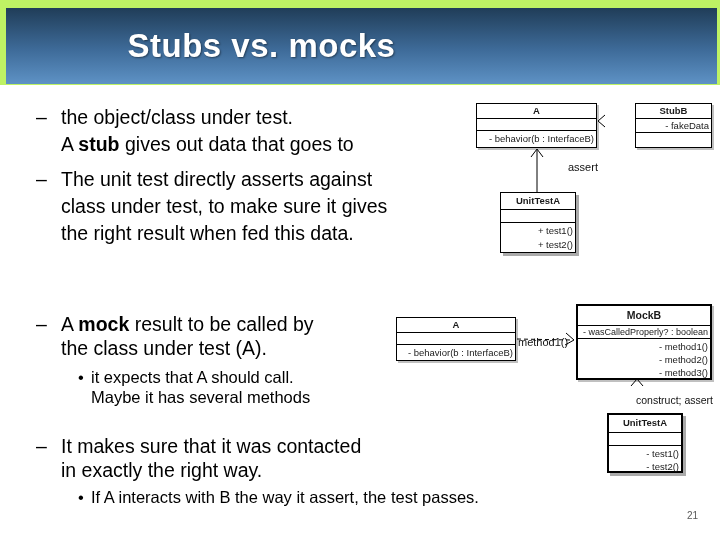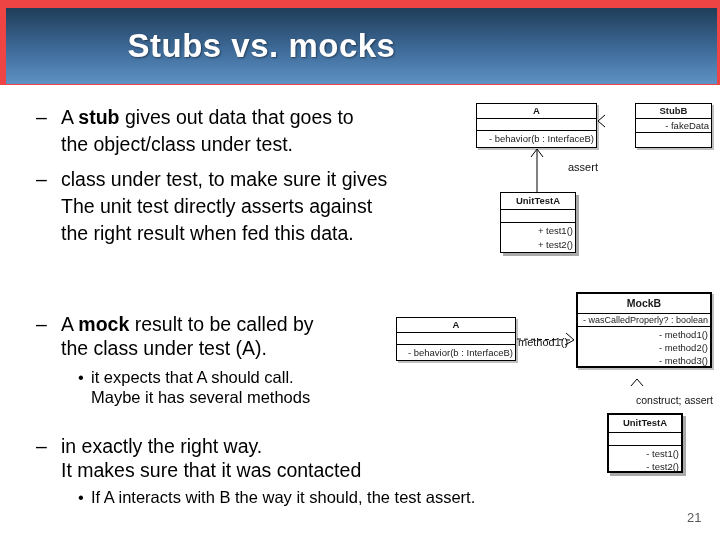--- a/index.html
+++ b/index.html
@@ -1,20 +1,20 @@
 <!DOCTYPE html>
 <html><head>
 <meta charset="utf-8">
 <style>
   html,body{margin:0;padding:0;background:#888;}
   .slide{position:relative;width:720px;height:540px;background:#ffffff;
          font-family:"Liberation Sans",sans-serif;overflow:hidden;margin:0 auto;}
 
   
-  .header{position:absolute;top:0;left:0;width:720px;height:85px;background:#ef4444;
+  .header{position:absolute;top:0;left:0;width:720px;height:85px;background:#bef264;
           box-sizing:border-box;padding:8px 3px 1px 6px;}
   .header-inner{width:100%;height:100%;
           background:linear-gradient(to bottom,#203d58 0%,#3e6b99 55%,#5e92c5 100%);
           display:flex;align-items:center;justify-content:center;}
   .slide-title{color:#fff;font-weight:bold;font-size:33px;padding-right:200px;
           text-shadow:1px 1px 2px rgba(0,0,0,0.45);letter-spacing:0.5px;white-space:nowrap;}
 
   
   .tblock{position:absolute;color:#000;}
   .brow{display:flex;}
@@ -31,46 +31,46 @@
   .uml{position:absolute;background:#fff;border:1px solid #000;box-sizing:border-box;
        font-size:9.5px;color:#1a1a1a;box-shadow:2px 2px 0 rgba(140,140,140,.55);}
   .uml.heavy{border-width:2px;}
   .uml .t{font-weight:bold;text-align:center;border-bottom:1px solid #000;overflow:hidden;}
   .uml .c{border-bottom:1px solid #000;box-sizing:border-box;}
   .uml .m{padding:0 2px;white-space:nowrap;overflow:hidden;text-align:right;}
 
   .dlabel{position:absolute;font-size:11px;color:#111;white-space:nowrap;}
   .connectors{position:absolute;top:0;left:0;pointer-events:none;}
 
-  .pagenum{position:absolute;left:687px;top:510px;font-size:13px;color:#595959;}
+  .pagenum{position:absolute;left:687px;top:510px;font-size:10px;color:#595959;}
 </style>
 </head>
 <body>
 
 <div class="slide">
 
   <div class="header">
     <div class="header-inner">
       <div class="slide-title">Stubs vs. mocks</div>
     </div>
   </div>
 
   <div class="tblock" style="top:104px;left:36px;">
     <div class="brow main">
       <div class="marker">–</div>
       <div>
+        <div>the object/class under test.</div>
         <div><span>A </span><b>stub</b><span> gives out data that goes to</span></div>
-        <div>the object/class under test.</div>
       </div>
     </div>
     <div class="brow main gap">
       <div class="marker">–</div>
       <div>
+        <div>The unit test directly asserts against</div>
         <div>class under test, to make sure it gives</div>
-        <div>The unit test directly asserts against</div>
         <div>the right result when fed this data.</div>
       </div>
     </div>
   </div>
 
   <div class="tblock" style="top:312px;left:36px;">
     <div class="brow main2">
       <div class="marker">–</div>
       <div>
         <div><span>A </span><b>mock</b><span> result to be called by</span></div>
@@ -83,28 +83,28 @@
         <div>it expects that A should call.</div>
         <div>Maybe it has several methods</div>
       </div>
     </div>
   </div>
 
   <div class="tblock" style="top:434px;left:36px;">
     <div class="brow main2">
       <div class="marker">–</div>
       <div>
+        <div>It makes sure that it was contacted</div>
         <div>in exactly the right way.</div>
-        <div>It makes sure that it was contacted</div>
       </div>
     </div>
     <div class="brow sub subwrap" style="margin-top:5px;">
       <div class="marker">•</div>
       <div>
-        <div>If A interacts with B the way it should, the test assert.</div>
+        <div>If A interacts with B the way it assert, the test passes.</div>
       </div>
     </div>
   </div>
 
   <div class="uml" style="left:476px;top:103px;width:121px;height:45px;">
     <div class="t" style="height:14px;line-height:13px;">A</div>
     <div class="c" style="height:12px;"></div>
     <div class="m" style="line-height:15px;">- behavior(b : InterfaceB)</div>
   </div>
 
@@ -124,21 +124,21 @@
   </div>
 
   <div class="uml" style="left:396px;top:317px;width:120px;height:44px;">
     <div class="t" style="height:14px;line-height:13px;">A</div>
     <div class="c" style="height:12px;"></div>
     <div class="m" style="line-height:15px;">- behavior(b : InterfaceB)</div>
   </div>
 
   <div class="dlabel" style="left:518px;top:323px;margin-top:13px;">method1()</div>
 
-  <div class="uml heavy" style="left:576px;top:292px;width:136px;height:76px;">
+  <div class="uml heavy" style="left:576px;top:304px;width:136px;height:76px;">
     <div class="t" style="height:19px;line-height:18px;font-size:10.5px;">MockB</div>
     <div class="c m" style="height:13px;line-height:12px;font-size:9px;">- wasCalledProperly? : boolean</div>
     <div class="m" style="line-height:13px;padding-top:1px;">- method1()</div>
     <div class="m" style="line-height:13px;margin-left:20px;">- method2()</div>
     <div class="m" style="line-height:13px;">- method3()</div>
   </div>
 
   <div class="dlabel" style="right:7px;top:394px;font-size:10.5px;">construct; assert</div>
 
   <div class="uml heavy" style="left:607px;top:413px;width:76px;height:60px;box-shadow:3px 3px 0 #aaa;">

